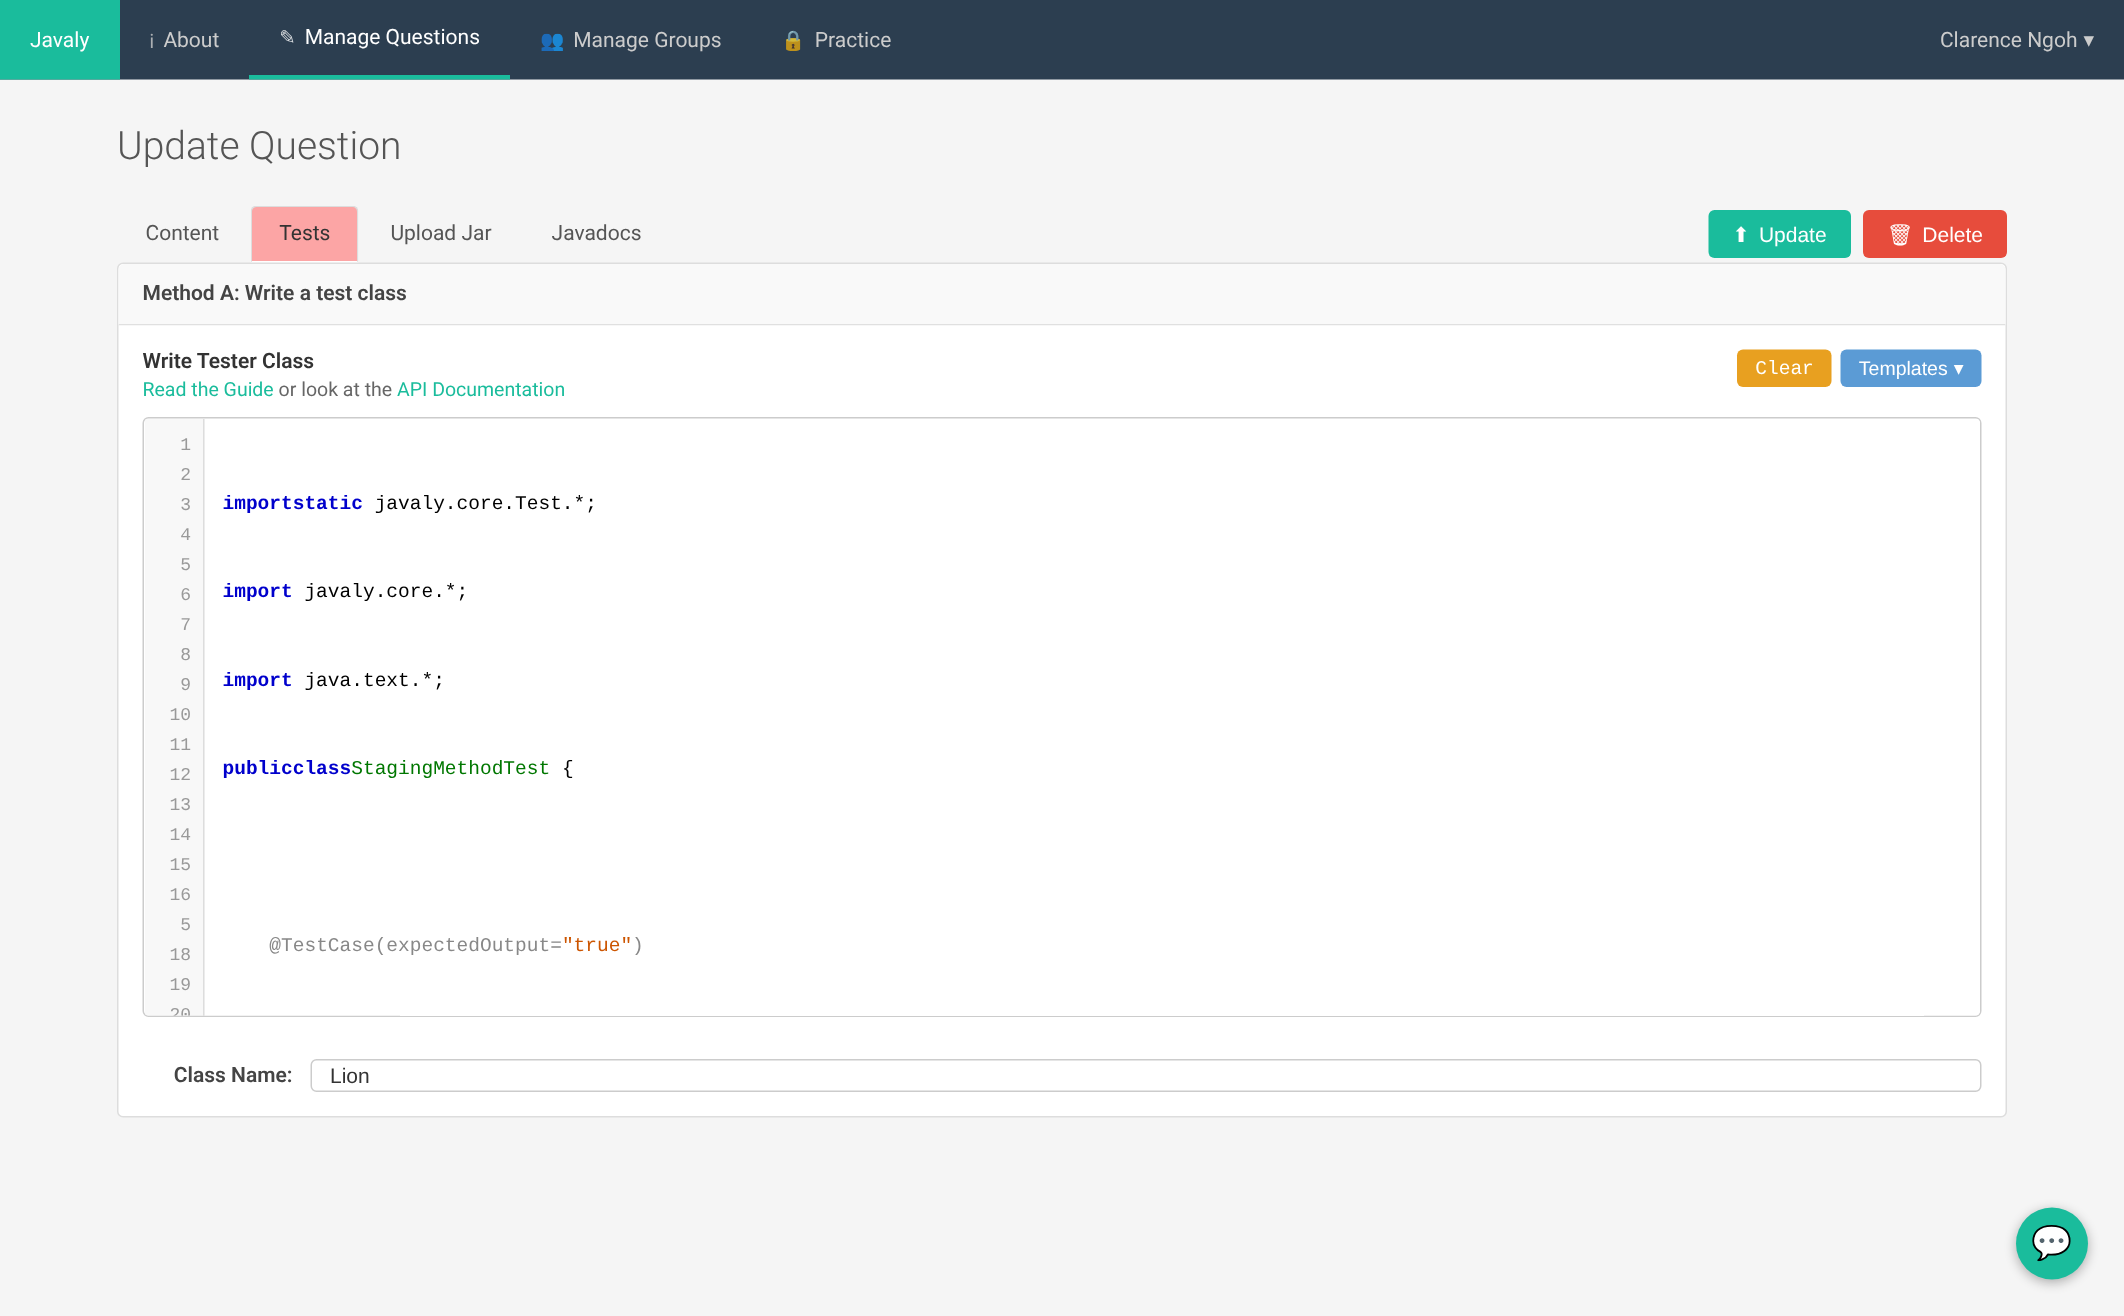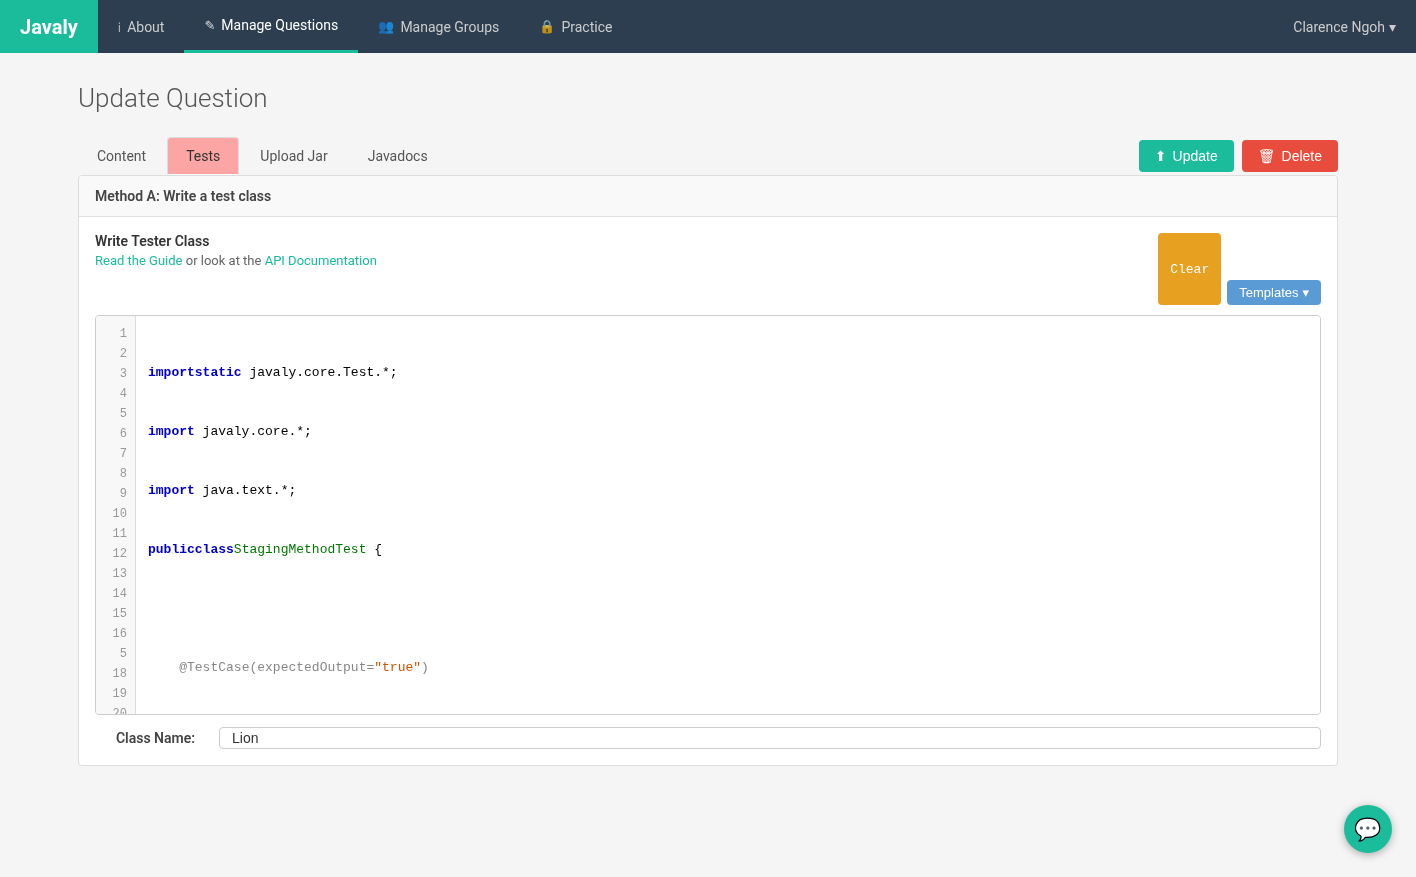--- a/index.html
+++ b/index.html
@@ -9,22 +9,22 @@
     .navbar {
       background: #2c3e50;
       height: 53px;
       display: flex;
       align-items: stretch;
       position: relative;
     }
     .navbar-brand {
       background: #1abc9c;
       color: white;
-      font-weight: 700;
-      font-size: 20px;
+      font-weight: 400;
+      font-size: 14px;
       padding: 0 20px;
       display: flex;
       align-items: center;
       text-align: right;
     }
     .nav-items {
       display: flex;
       align-items: stretch;
       flex: 1;
     }
@@ -184,21 +184,20 @@
       background: #5b9bd5;
       color: white;
       border: none;
       padding: 5px 12px;
       border-radius: 4px;
       font-size: 13px;
       cursor: pointer;
       display: flex;
       align-items: center;
       gap: 4px;
-      margin-top: 47px;
     }
 
     
     .code-editor {
       border: 1px solid #ccc;
       border-radius: 4px;
       overflow: hidden;
       font-family: 'Courier New', Courier, monospace;
       font-size: 13px;
       line-height: 1.5;
@@ -240,22 +239,22 @@
     }
     .kw-blue { color: #0000cc; font-weight: bold; }
     .kw-green { color: #007700; }
     .kw-string { color: #cc5500; }
     .kw-annotation { color: #888; }
 
     
     .class-name-row {
       display: flex;
       align-items: center;
-      margin-top: 12px;
-      gap: 24px;
+      margin-top: 28px;
+      gap: 12px;
     }
     .class-name-label {
       font-size: 14px;
       font-weight: 600;
       color: #444;
       min-width: 100px;
       text-align: right;
     }
     .class-name-input {
       flex: 1;

